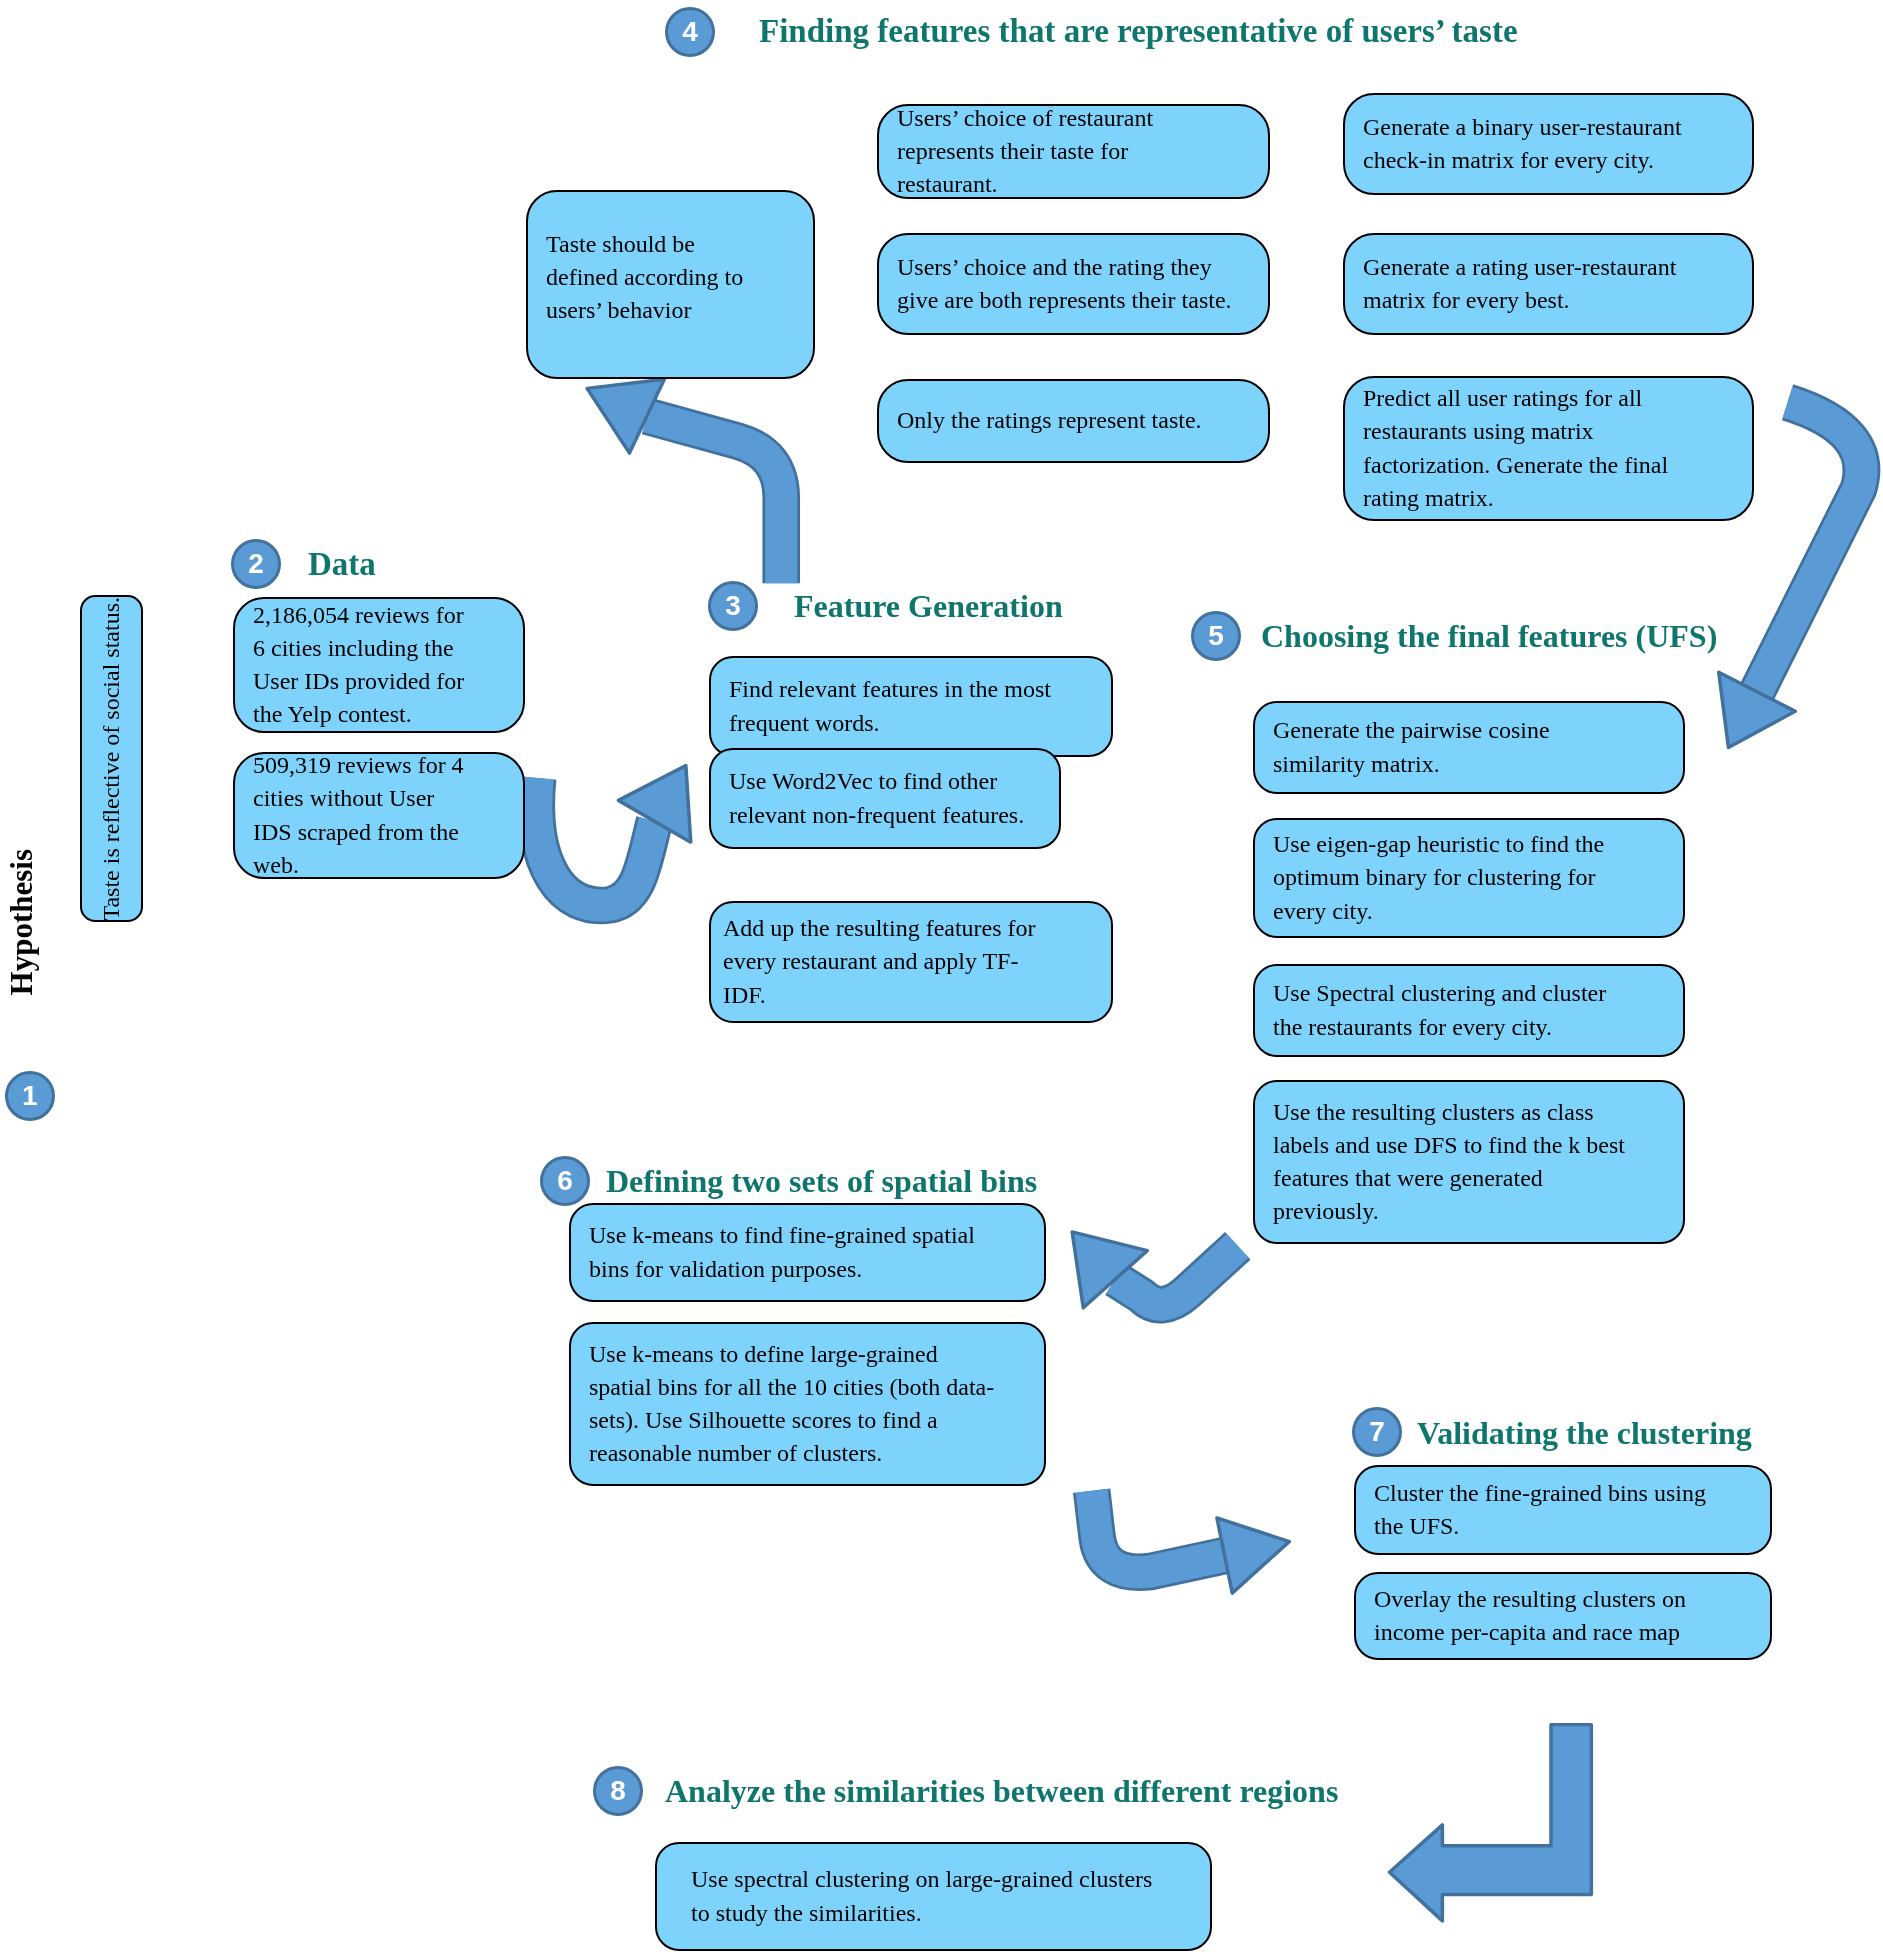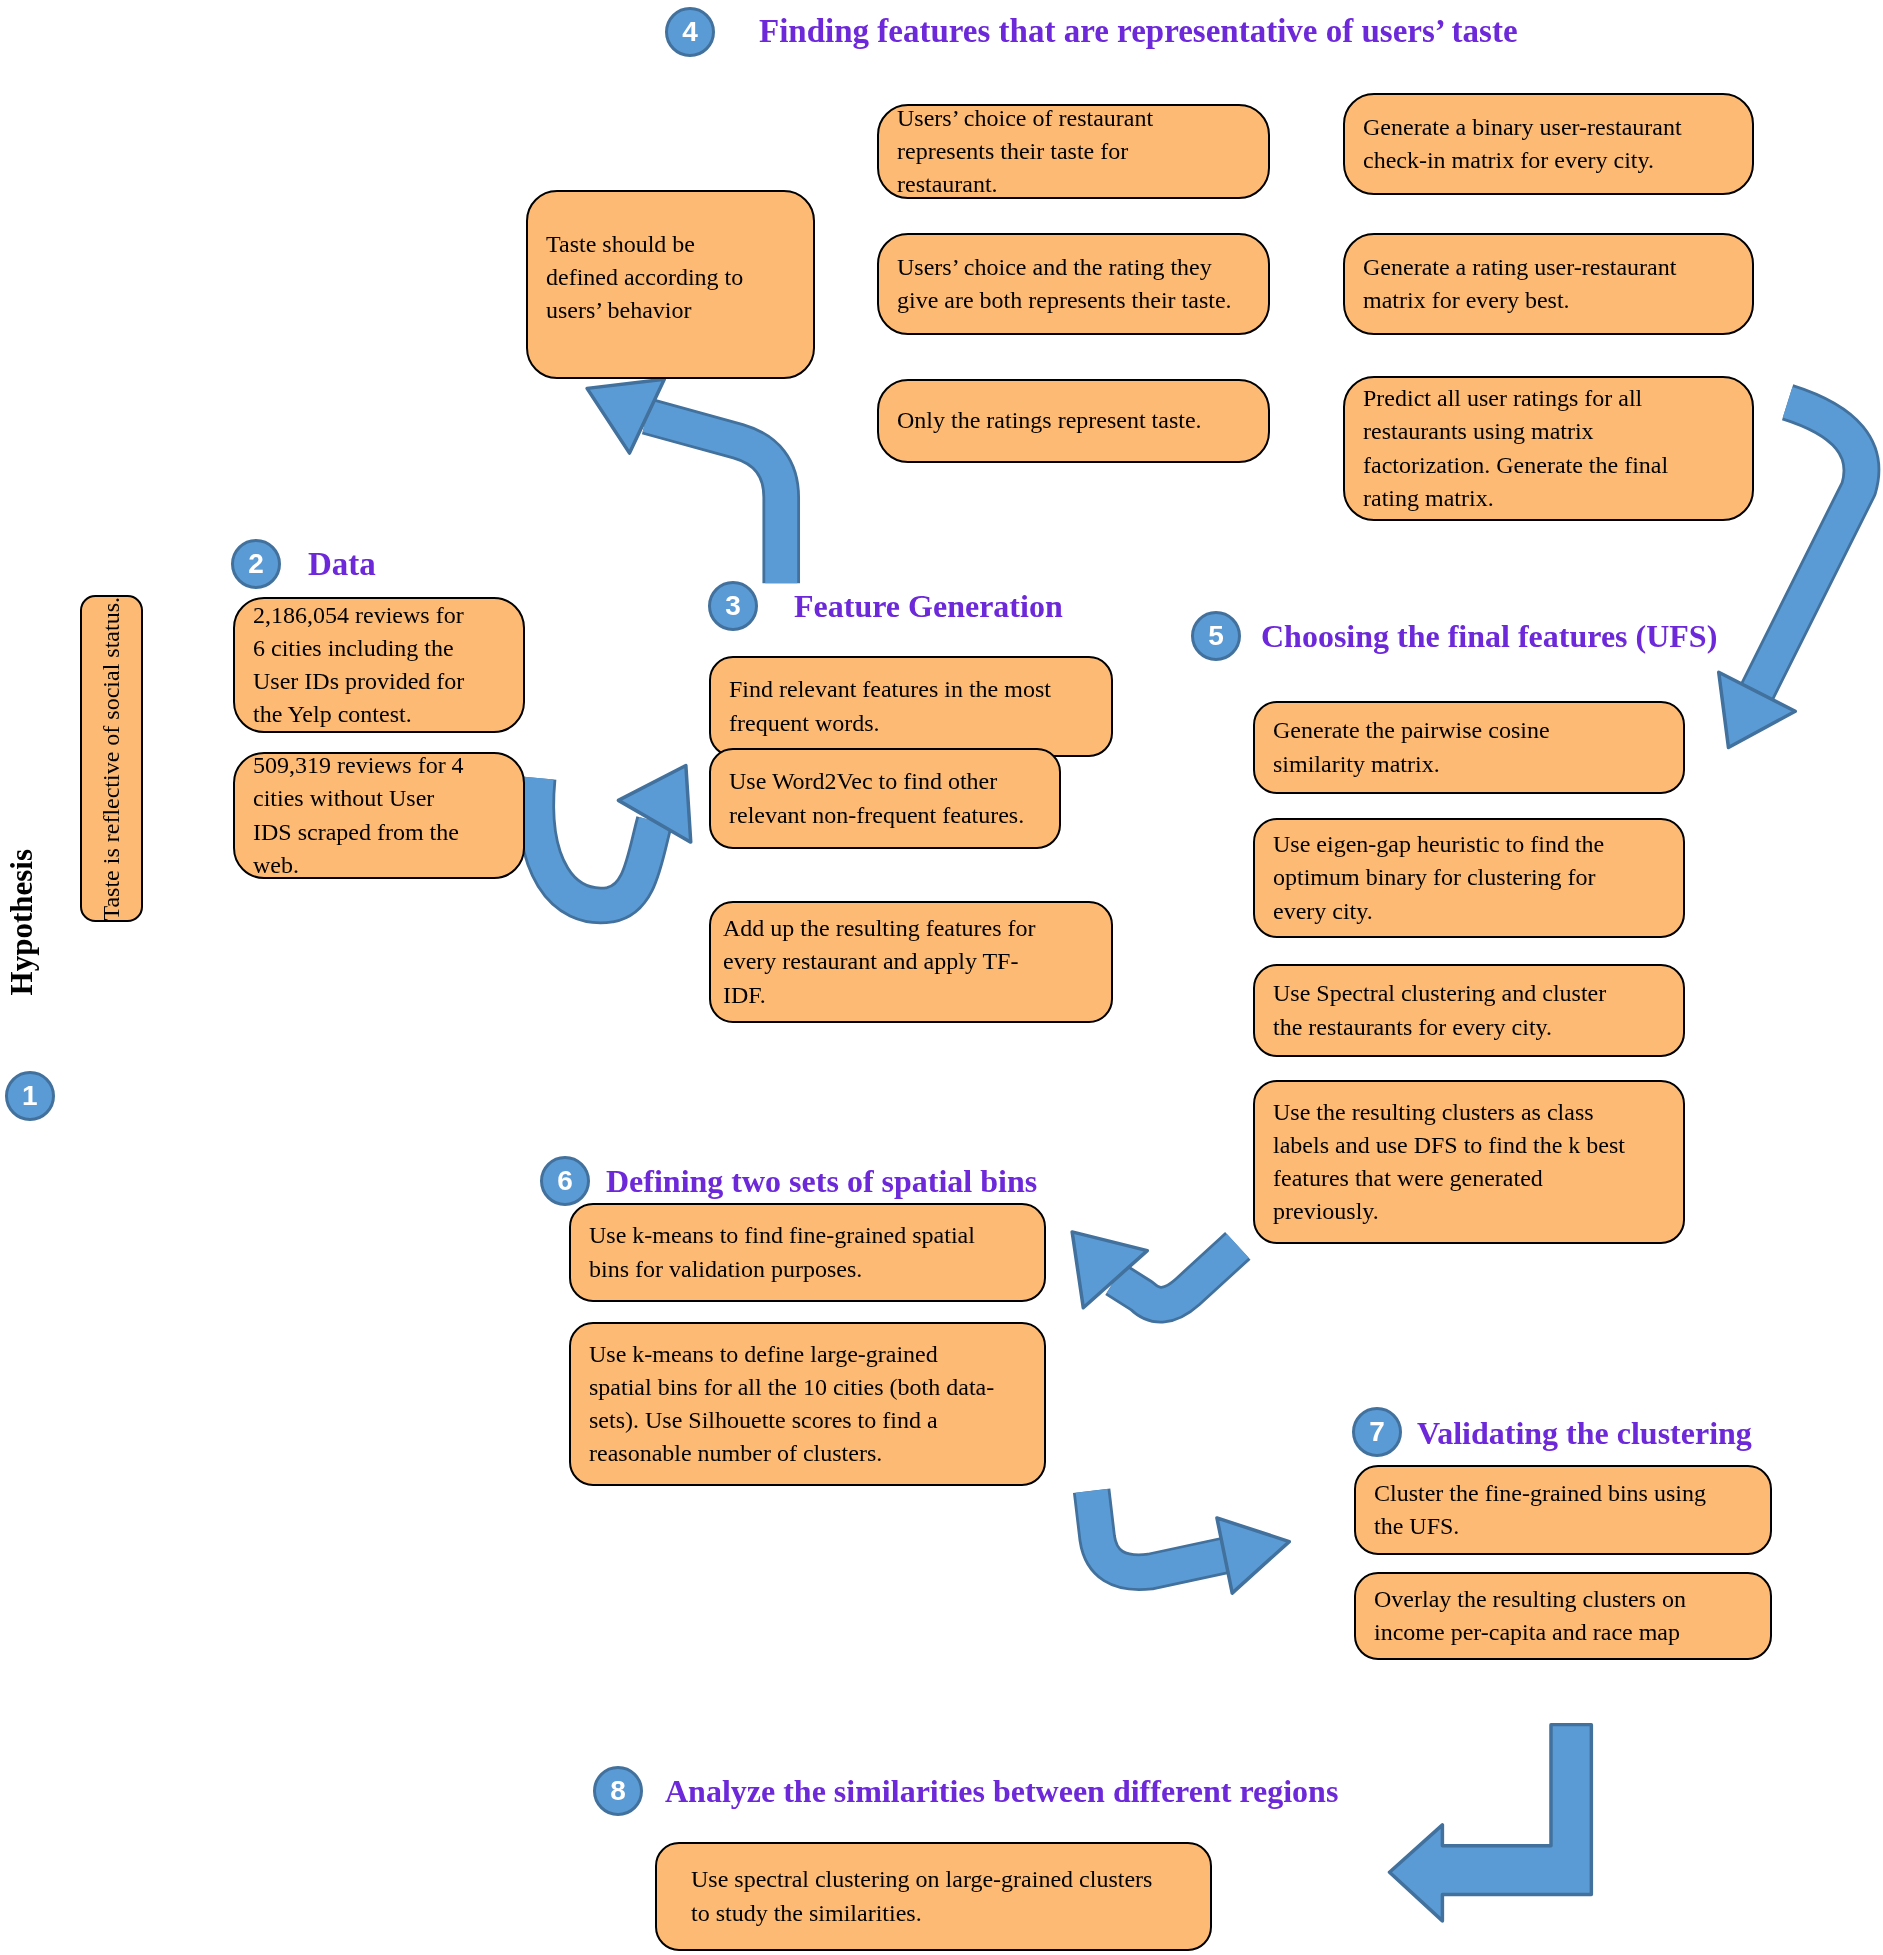--- a/index.html
+++ b/index.html
@@ -9,42 +9,42 @@
     background:var(--bg,#fff);
     font-family:"Liberation Serif",serif;
     overflow:hidden;
   }
   #arrows{position:absolute;left:0;top:0;z-index:1;}
   .arrow-outline{fill:none;stroke:var(--accent-border,#41719C);stroke-width:54;stroke-linejoin:round;}
   .arrow-fill{fill:none;stroke:var(--accent,#5B9BD5);stroke-width:46;stroke-linejoin:round;}
   .arrow-head{fill:var(--accent,#5B9BD5);stroke:var(--accent-border,#41719C);stroke-width:5;stroke-linejoin:round;}
   .box{
     position:absolute;z-index:2;
-    background:#fdba74;border:2.8px solid #000;border-radius:24px;
+    background:#7dd3fc;border:2.8px solid #000;border-radius:24px;
     display:flex;align-items:center;
     padding:5.6px 18px;box-sizing:border-box;
     font-size:24px;line-height:1.38;color:#000;
   }
   .box span{white-space:pre;}
   .box--bigr{border-radius:31px;}
   .box--top{align-items:flex-start;padding-top:36px;}
   .badge{
     position:absolute;z-index:3;
     width:50px;height:50px;border-radius:50%;
     background:var(--accent,#5B9BD5);
     border:3.5px solid var(--accent-border,#41719C);
     box-sizing:border-box;
     display:flex;align-items:center;justify-content:center;
     color:#fff;font-family:"Liberation Sans",sans-serif;
     font-weight:bold;font-size:28px;
   }
   .heading{
     position:absolute;z-index:2;
     font-weight:bold;font-size:32px;line-height:42px;
-    white-space:nowrap;color:#6d28d9;
+    white-space:nowrap;color:#0f766e;
   }
   .heading--xl{font-size:33px;}
   .vtext{writing-mode:vertical-rl;transform:rotate(180deg);}
   #hypothesis-label{
     position:absolute;z-index:2;left:0px;top:853px;width:43px;height:139px;
     display:flex;align-items:center;justify-content:center;
     font-weight:bold;font-size:31px;
   }
   #h-box{justify-content:center;padding:5.6px 2.8px;border-radius:15.3px;}
   #h-box span{font-size:24px;}

